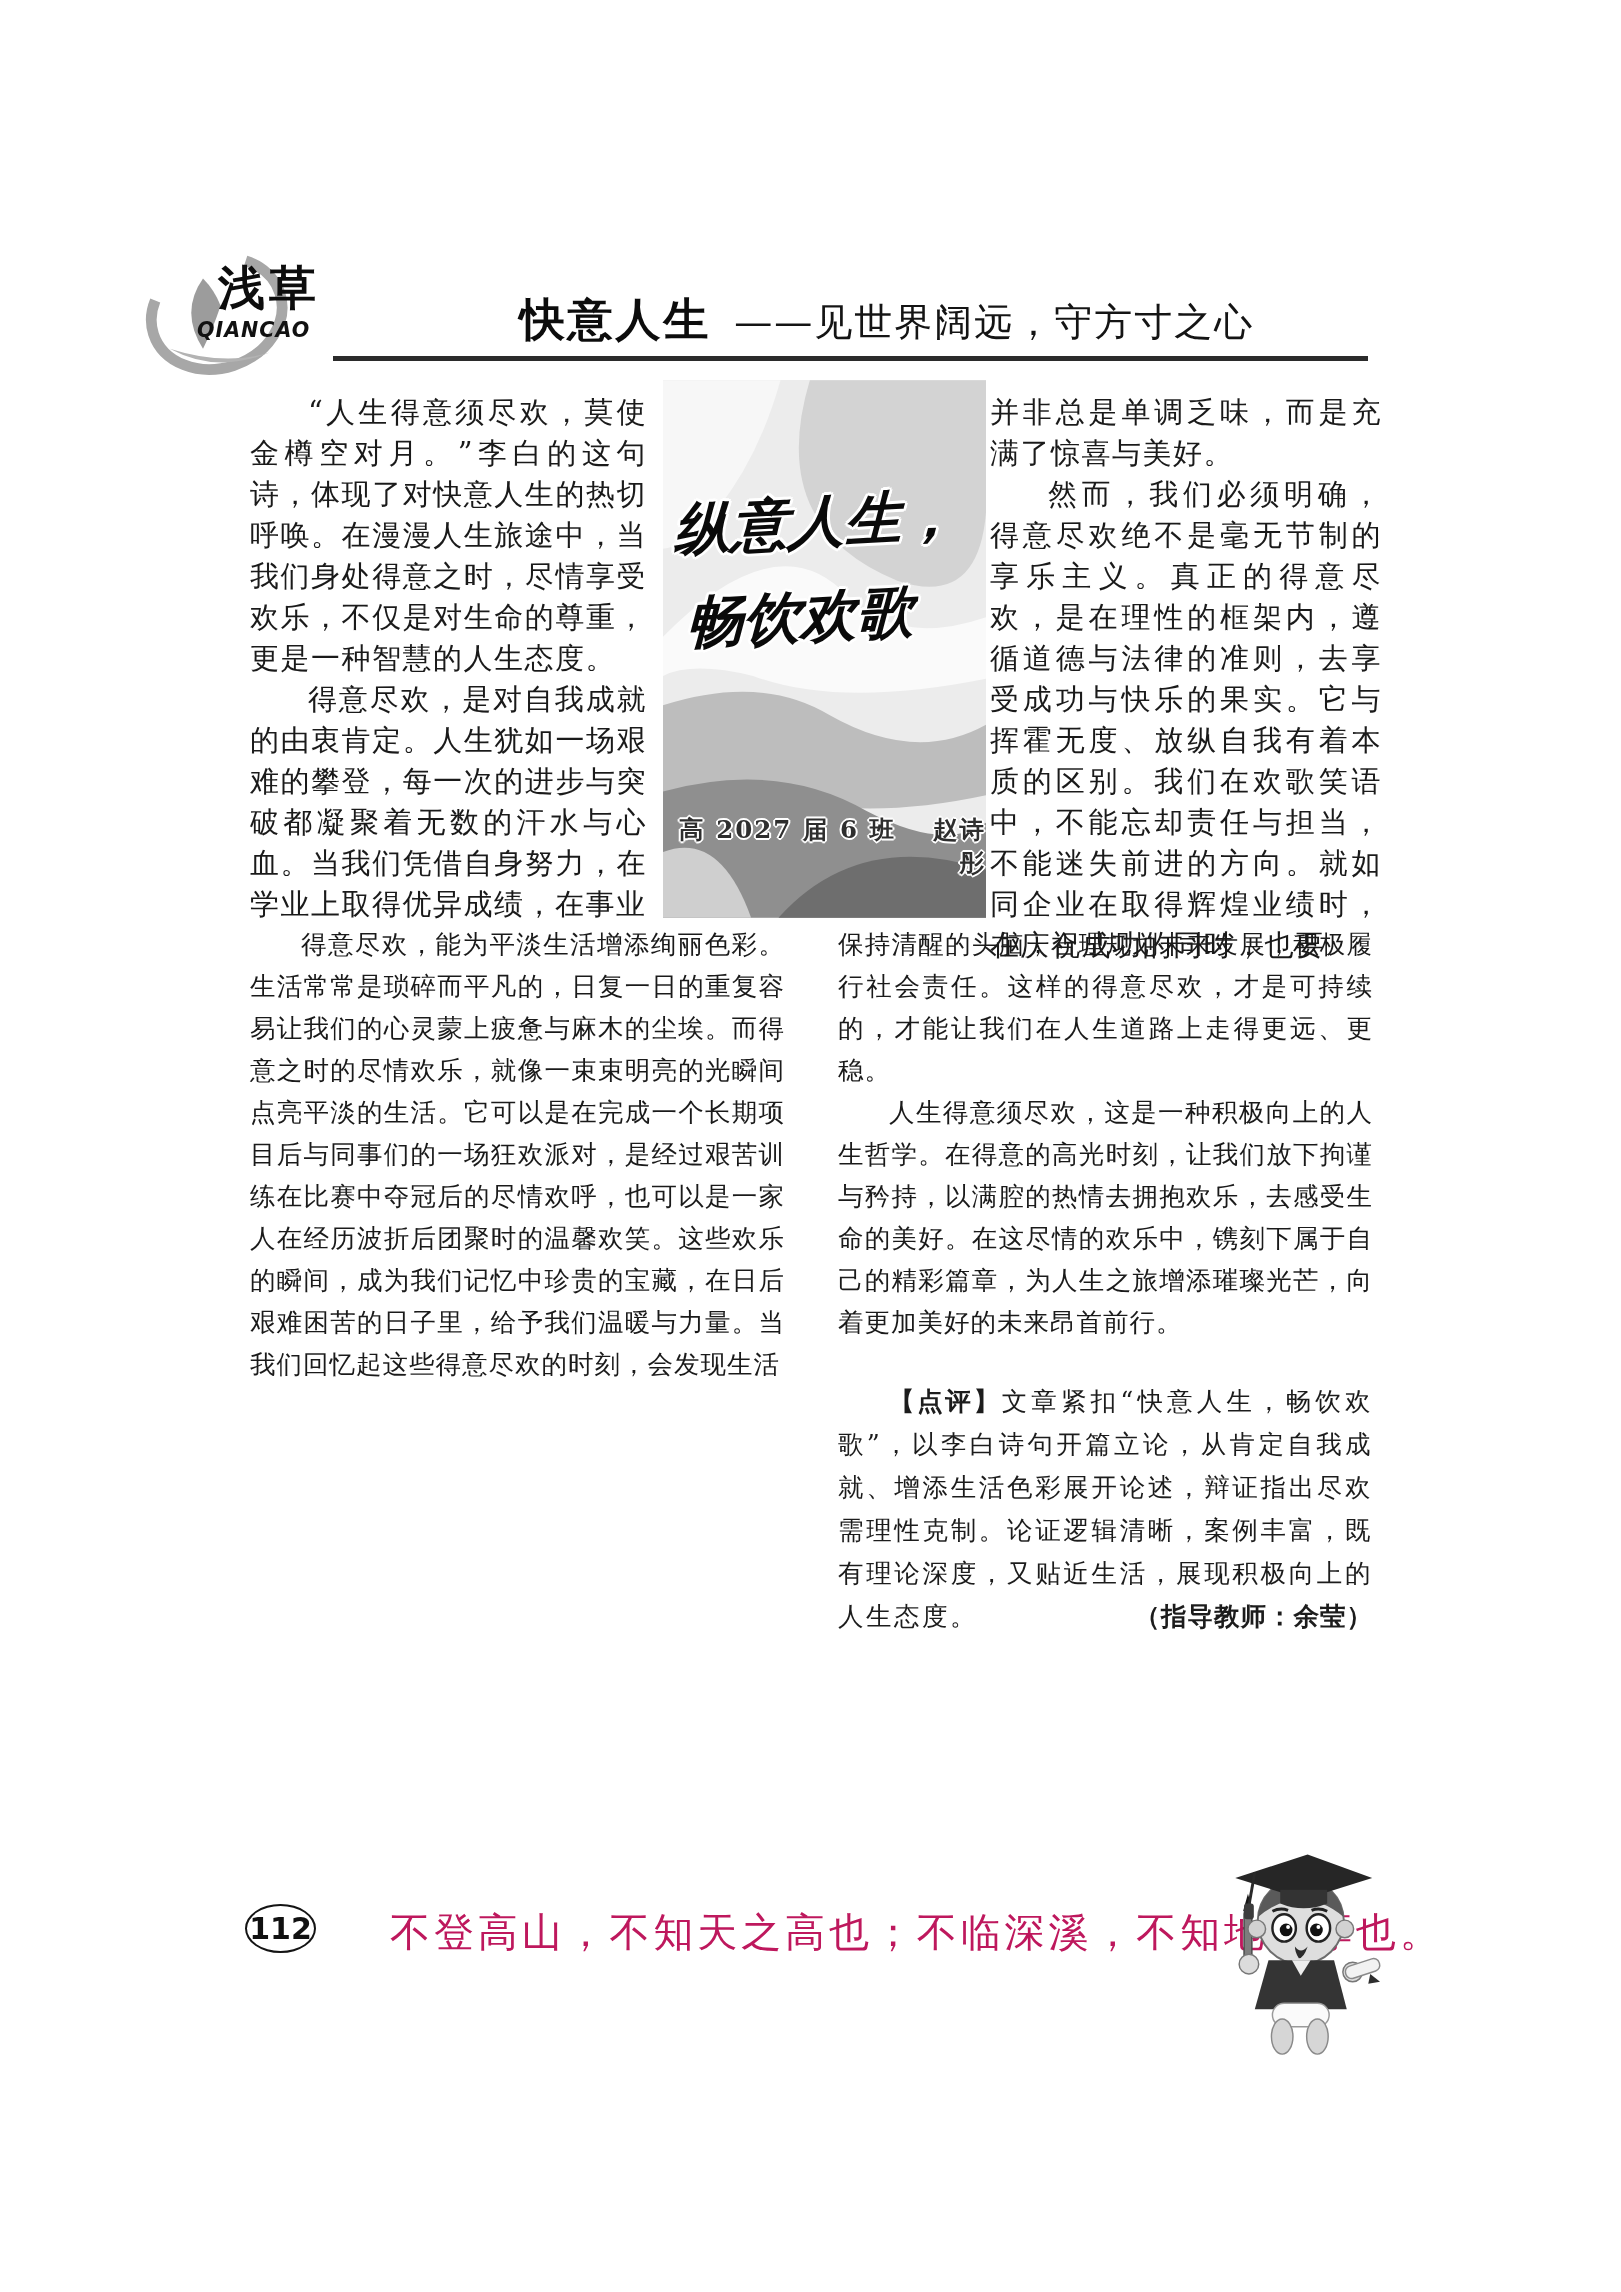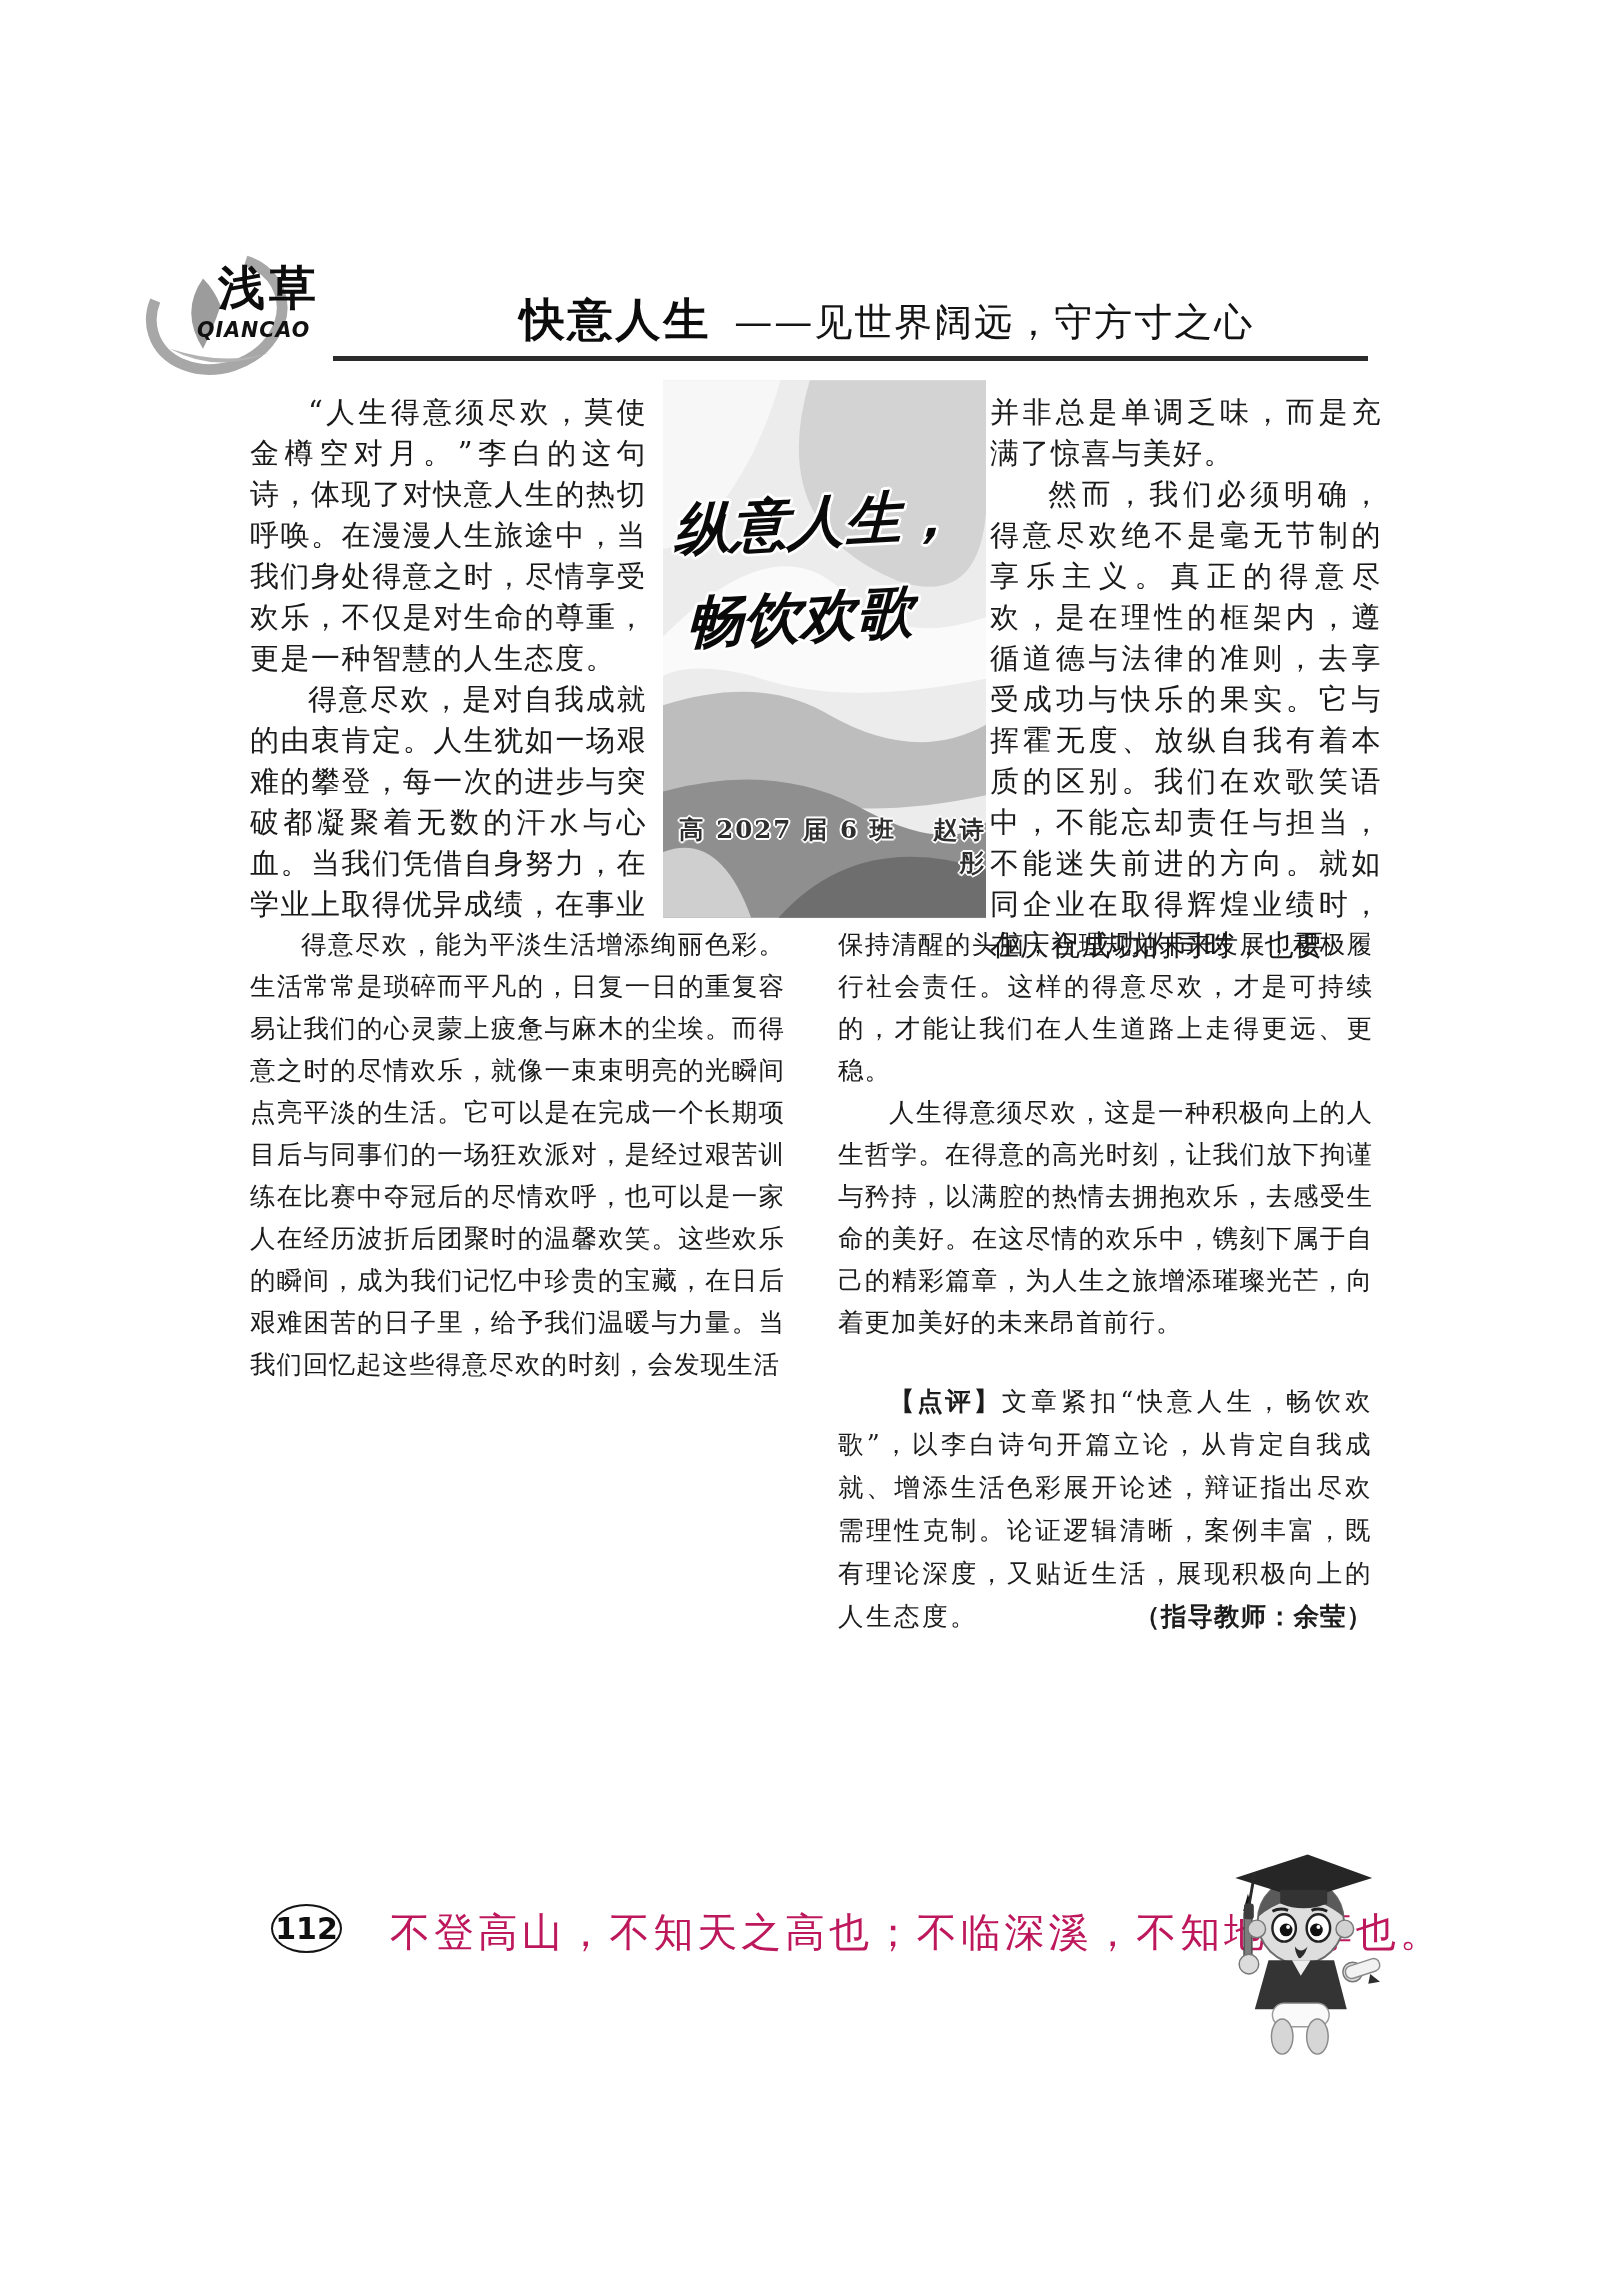--- a/index.html
+++ b/index.html
@@ -97,21 +97,21 @@
     font-weight:bold;letter-spacing:1px;
   }
   .teacher{
     float:right;
     font-family:"DejaVu Sans","Liberation Sans",sans-serif;
     font-weight:bold;letter-spacing:1px;
   }
 
   
   .page-badge{
-    position:absolute;left:271px;top:1904px;width:67px;height:45px;
+    position:absolute;left:245px;top:1904px;width:67px;height:45px;
     border:2.9px solid #141414;border-radius:50%;
     display:flex;align-items:center;justify-content:center;
     font-family:"DejaVu Sans","Liberation Sans",sans-serif;
     font-weight:600;font-size:30px;color:#101010;
   }
   .footer-quote{
     position:absolute;left:390px;top:1905px;width:765px;
     font-size:40px;letter-spacing:3.9px;color:#be185d;
     font-family:Liberation Serif, serif;
     white-space:nowrap;

